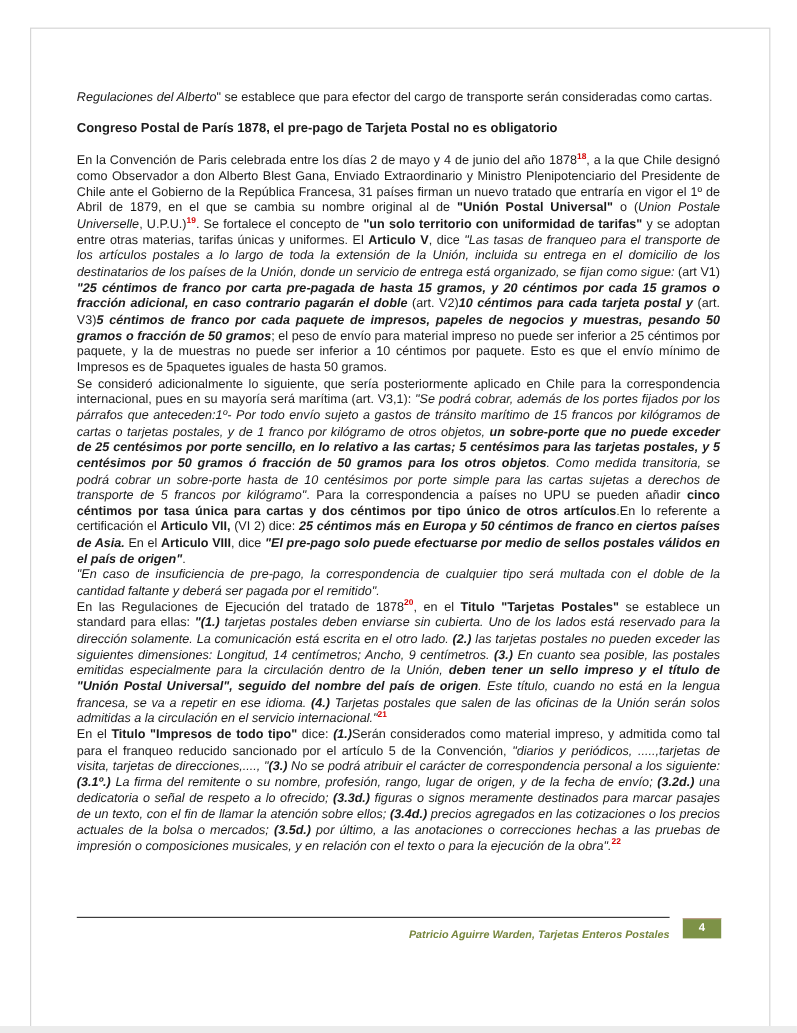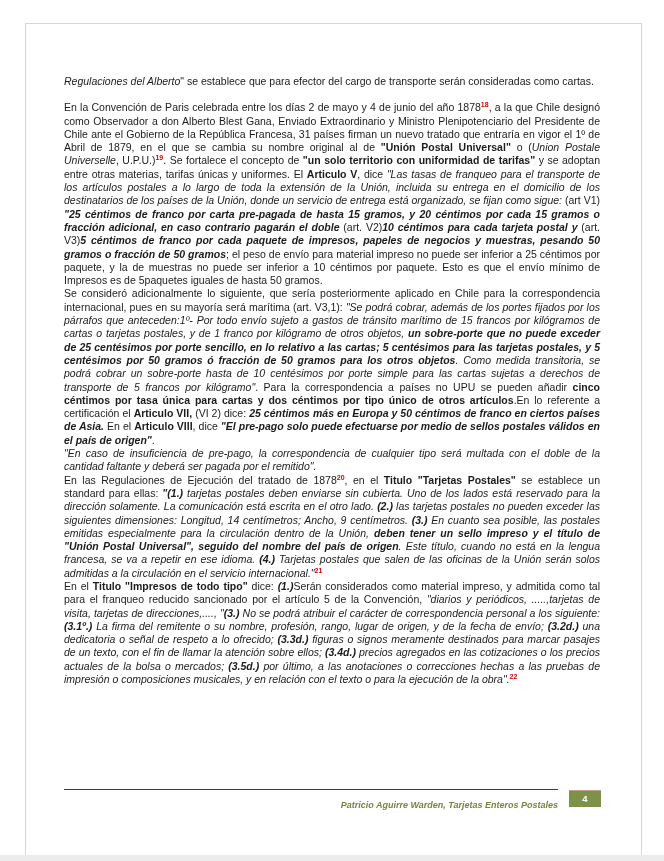--- a/index.html
+++ b/index.html
@@ -44,21 +44,21 @@
   .seg-bi{font-style:italic;font-weight:bold;}
   .seg-sup{
     color:#d40000;
     font-size:7px;
     font-weight:bold;
     vertical-align:super;
     line-height:0;
   }
   .footer{
     position:absolute;
-    left:38px;top:765px;
+    left:38px;top:740px;
     display:flex;
     align-items:flex-start;
   }
   .footer-rule-area{
     width:494px;
     border-top:1px solid #3c3c3c;
     text-align:right;
     padding-top:4px;
   }
   .footer-author{
@@ -86,20 +86,21 @@
     width:664px;height:6px;
     background:#ececec;
   }
 </style>
 </head>
 <body>
 
 <div class="sheet">
   <div class="content" id="content-root">
       <p class="para-gap"><span class="seg-i">Regulaciones del Alberto</span><span class="seg-r">" se establece que para efector del cargo de transporte serán consideradas como cartas.</span></p>
+      <p class="heading"><span class="seg-b">Congreso Postal de París 1878, el pre-pago de Tarjeta Postal no es obligatorio</span></p>
       <p><span class="seg-r">En la Convención de Paris celebrada entre los días 2 de mayo y 4 de junio del año 1878</span><span class="seg-sup">18</span><span class="seg-r">, a la que Chile designó como Observador a don Alberto Blest Gana, Enviado Extraordinario y Ministro Plenipotenciario del Presidente de Chile ante el Gobierno de la República Francesa, 31 países firman un nuevo tratado que entraría en vigor el 1º de Abril de 1879, en el que se cambia su nombre original al de </span><span class="seg-b">"Unión Postal Universal"</span><span class="seg-r"> o (</span><span class="seg-i">Union Postale Universelle</span><span class="seg-r">, U.P.U.)</span><span class="seg-sup">19</span><span class="seg-r">. Se fortalece el concepto de </span><span class="seg-b">"un solo territorio con uniformidad de tarifas"</span><span class="seg-r"> y se adoptan entre otras materias, tarifas únicas y uniformes. El </span><span class="seg-b">Articulo V</span><span class="seg-r">, dice </span><span class="seg-i">"Las tasas de franqueo para el transporte de los artículos postales a lo largo de toda la extensión de la Unión, incluida su entrega en el domicilio de los destinatarios de los países de la Unión, donde un servicio de entrega está organizado, se fijan como sigue:</span><span class="seg-r"> (art V1) </span><span class="seg-bi">"25 céntimos de franco por carta pre-pagada de hasta 15 gramos, y 20 céntimos por cada 15 gramos o fracción adicional, en caso contrario pagarán el doble</span><span class="seg-r"> (art. V2)</span><span class="seg-bi">10 céntimos para cada tarjeta postal y</span><span class="seg-r"> (art. V3)</span><span class="seg-bi">5 céntimos de franco por cada paquete de impresos, papeles de negocios y muestras, pesando 50 gramos o fracción de 50 gramos</span><span class="seg-r">; el peso de envío para material impreso no puede ser inferior a 25 céntimos por paquete, y la de muestras no puede ser inferior a 10 céntimos por paquete. Esto es que el envío mínimo de Impresos es de 5paquetes iguales de hasta 50 gramos.</span></p>
       <p><span class="seg-r">Se consideró adicionalmente lo siguiente, que sería posteriormente aplicado en Chile para la correspondencia internacional, pues en su mayoría será marítima (art. V3,1): </span><span class="seg-i">"Se podrá cobrar, además de los portes fijados por los párrafos que anteceden:1º- Por todo envío sujeto a gastos de tránsito marítimo de 15 francos por kilógramos de cartas o tarjetas postales, y de 1 franco por kilógramo de otros objetos, </span><span class="seg-bi">un sobre-porte que no puede exceder de 25 centésimos por porte sencillo, en lo relativo a las cartas; 5 centésimos para las tarjetas postales, y 5 centésimos por 50 gramos ó fracción de 50 gramos para los otros objetos</span><span class="seg-i">. Como medida transitoria, se podrá cobrar un sobre-porte hasta de 10 centésimos por porte simple para las cartas sujetas a derechos de transporte de 5 francos por kilógramo"</span><span class="seg-r">. Para la correspondencia a países no UPU se pueden añadir </span><span class="seg-b">cinco céntimos por tasa única para cartas y dos céntimos por tipo único de otros artículos</span><span class="seg-r">.En lo referente a certificación el </span><span class="seg-b">Articulo VII,</span><span class="seg-r"> (VI 2) dice: </span><span class="seg-bi">25 céntimos más en Europa y 50 céntimos de franco en ciertos países de Asia.</span><span class="seg-r"> En el </span><span class="seg-b">Articulo VIII</span><span class="seg-r">, dice </span><span class="seg-bi">"El pre-pago solo puede efectuarse por medio de sellos postales válidos en el país de origen"</span><span class="seg-r">.</span></p>
       <p><span class="seg-i">"En caso de insuficiencia de pre-pago, la correspondencia de cualquier tipo será multada con el doble de la cantidad faltante y deberá ser pagada por el remitido".</span></p>
       <p><span class="seg-r">En las Regulaciones de Ejecución del tratado de 1878</span><span class="seg-sup">20</span><span class="seg-r">, en el </span><span class="seg-b">Titulo "Tarjetas Postales"</span><span class="seg-r"> se establece un standard para ellas: </span><span class="seg-bi">"(1.)</span><span class="seg-i"> tarjetas postales deben enviarse sin cubierta. Uno de los lados está reservado para la dirección solamente. La comunicación está escrita en el otro lado. </span><span class="seg-bi">(2.)</span><span class="seg-i"> las tarjetas postales no pueden exceder las siguientes dimensiones: Longitud, 14 centímetros; Ancho, 9 centímetros. </span><span class="seg-bi">(3.)</span><span class="seg-i"> En cuanto sea posible, las postales emitidas especialmente para la circulación dentro de la Unión, </span><span class="seg-bi">deben tener un sello impreso y el título de "Unión Postal Universal", seguido del nombre del país de origen</span><span class="seg-i">. Este título, cuando no está en la lengua francesa, se va a repetir en ese idioma. </span><span class="seg-bi">(4.)</span><span class="seg-i"> Tarjetas postales que salen de las oficinas de la Unión serán solos admitidas a la circulación en el servicio internacional."</span><span class="seg-sup">21</span></p>
       <p><span class="seg-r">En el </span><span class="seg-b">Titulo "Impresos de todo tipo"</span><span class="seg-r"> dice: </span><span class="seg-bi">(1.)</span><span class="seg-r">Serán considerados como material impreso, y admitida como tal para el franqueo reducido sancionado por el artículo 5 de la Convención, </span><span class="seg-i">"diarios y periódicos, .....,tarjetas de visita, tarjetas de direcciones,...., "</span><span class="seg-bi">(3.)</span><span class="seg-i"> No se podrá atribuir el carácter de correspondencia personal a los siguiente: </span><span class="seg-bi">(3.1º.)</span><span class="seg-i"> La firma del remitente o su nombre, profesión, rango, lugar de origen, y de la fecha de envío; </span><span class="seg-bi">(3.2d.)</span><span class="seg-i"> una dedicatoria o señal de respeto a lo ofrecido; </span><span class="seg-bi">(3.3d.)</span><span class="seg-i"> figuras o signos meramente destinados para marcar pasajes de un texto, con el fin de llamar la atención sobre ellos; </span><span class="seg-bi">(3.4d.)</span><span class="seg-i"> precios agregados en las cotizaciones o los precios actuales de la bolsa o mercados; </span><span class="seg-bi">(3.5d.)</span><span class="seg-i"> por último, a las anotaciones o correcciones hechas a las pruebas de impresión o composiciones musicales, y en relación con el texto o para la ejecución de la obra".</span><span class="seg-sup">22</span></p>
     </div>
 
   <div class="footer">
     <div class="footer-rule-area">
       <span class="footer-author">Patricio Aguirre Warden, Tarjetas Enteros Postales</span>

